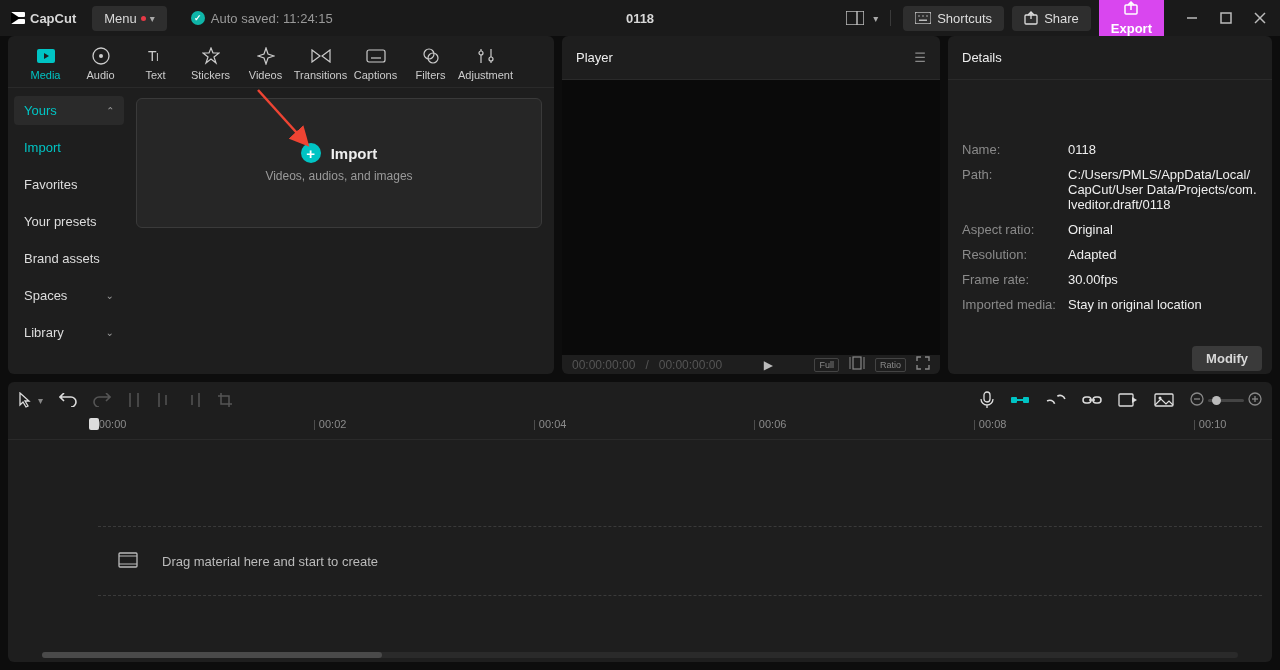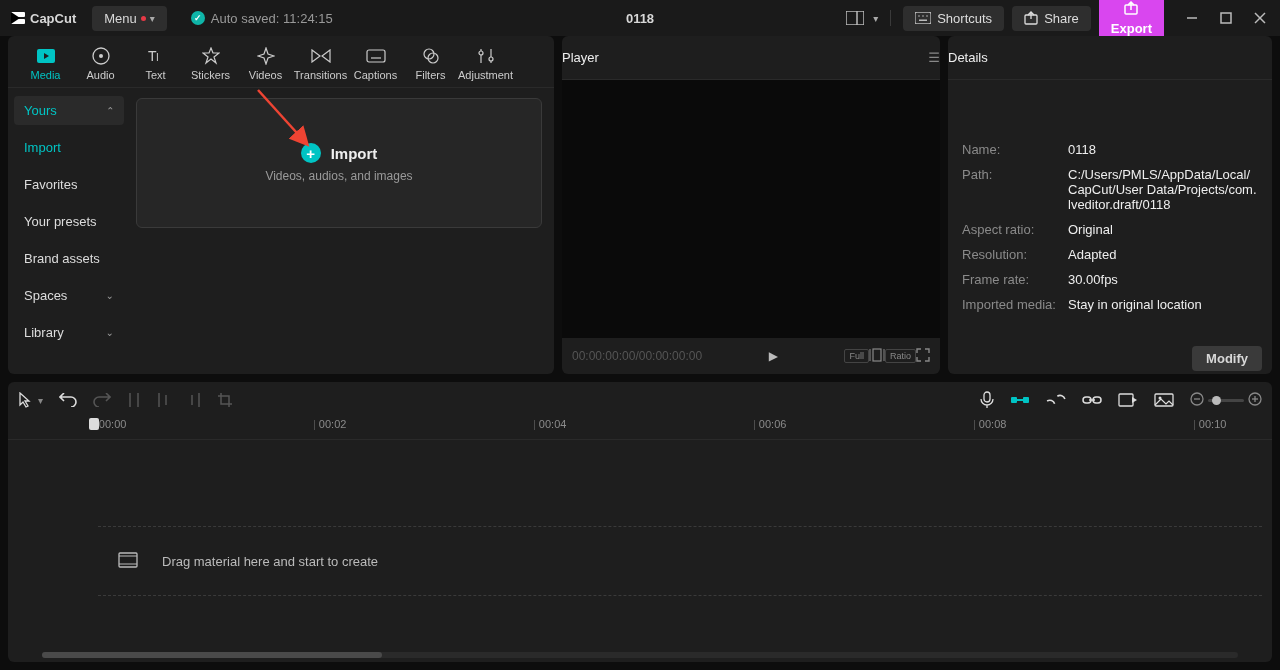--- a/index.html
+++ b/index.html
@@ -43,24 +43,24 @@
   .import-zone { flex: 1; padding: 10px 12px 10px 6px; position: relative; }
   .drop { height: 130px; border: 1px solid #3a3a3a; border-radius: 6px; background: #262626; display: flex; flex-direction: column; align-items: center; justify-content: center; gap: 6px; cursor: pointer; }
   .drop-row { display: flex; align-items: center; gap: 10px; }
   .plus-c { width: 20px; height: 20px; border-radius: 50%; background: #00c4c4; color: #fff; display: flex; align-items: center; justify-content: center; font-size: 15px; font-weight: bold; }
   .drop-title { font-weight: 600; font-size: 15px; color: #eee; }
   .drop-sub { font-size: 12px; color: #9a9a9a; }
   .arrow { position: absolute; top: 0; left: 118px; pointer-events: none; }
 
   
   .player-panel { flex: 1; min-width: 0; }
-  .panel-head { height: 44px; display: flex; align-items: center; padding: 0 0; font-size: 13px; color: #eee; border-bottom: 1px solid #2a2a2a; }
+  .panel-head { height: 44px; display: flex; align-items: center; padding: 0 14px; font-size: 13px; color: #eee; border-bottom: 1px solid #2a2a2a; }
   .panel-head .sp { margin-left: auto; color: #888; cursor: pointer; }
   .player-view { flex: 1; background: #0a0a0a; margin: 0; }
-  .player-ctrl { height: 36px; display: flex; align-items: center; padding: 0 10px; font-size: 12px; color: #555; }
+  .player-ctrl { height: 19px; display: flex; align-items: center; padding: 0 10px; gap: 10px; font-size: 12px; color: #555; }
   .time-a { color: #555; }
   .time-b { color: #555; }
   .pc-sp { flex: 1; }
   .pc-play { color: #bbb; cursor: pointer; font-size: 12px; }
   .pc-box { border: 1px solid #444; border-radius: 2px; font-size: 9px; padding: 1px 4px; color: #888; cursor: pointer; }
   .pc-icon { color: #888; cursor: pointer; }
 
   
   .details-panel { width: 324px; position: relative; }
   .det-body { padding: 12px 14px; font-size: 13px; display: flex; flex-direction: column; gap: 10px; overflow: hidden; flex: 1; justify-content: center; }

